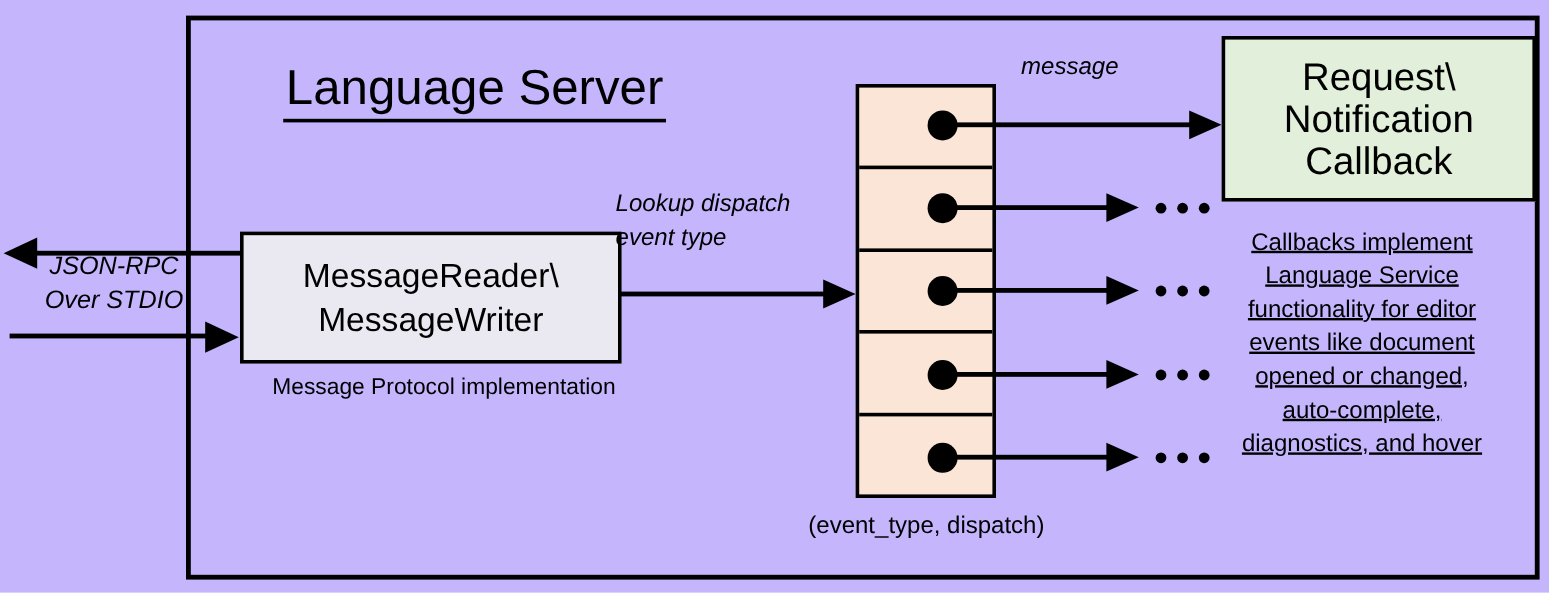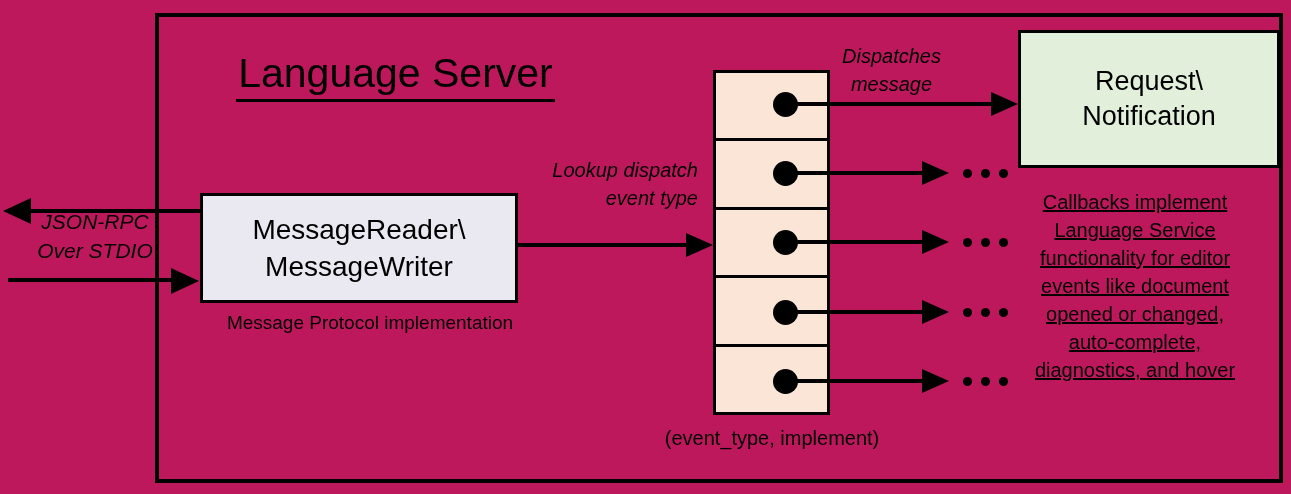--- a/index.html
+++ b/index.html
@@ -1,21 +1,21 @@
 <!DOCTYPE html>
 <html><head>
 <meta charset="utf-8">
 <style>
   * { margin: 0; padding: 0; box-sizing: border-box; }
   html, body { background: #ffffff; }
   .canvas {
     position: relative;
     width: 1291px;
     height: 494px;
-    background: #be185d;
+    background: #c4b5fd;
     font-family: "Liberation Sans", sans-serif;
     color: #000000;
     overflow: hidden;
   }
   .abs { position: absolute; }
 
   
   .outer-box {
     left: 155px; top: 13px; width: 1128px; height: 470px;
     border: 4px solid #000;
@@ -61,21 +61,21 @@
     font-size: 28px; line-height: 37px; text-align: right;
   }
   .message-caption {
     left: 190px; top: 309px; width: 360px;
     font-size: 19px; line-height: 27px; text-align: center;
   }
 
   .lookup-label {
     left: 513px; top: 156px; width: 185px;
     font-style: italic; font-size: 20px; line-height: 28px;
-    text-align: right;
+    text-align: left;
   }
 
   
   .dispatch-map {
     left: 713px; top: 70px; width: 117px; height: 345px;
     background: #FBE5D6;
     border: 3px solid #000;
     display: flex; flex-direction: column;
   }
   .dispatch-cell { flex: 1; border-bottom: 3px solid #000; }
@@ -100,21 +100,21 @@
     font-style: italic; font-size: 20px; line-height: 28px;
     text-align: center;
   }
 
   
   .callback-box {
     left: 1018px; top: 30px; width: 262px; height: 138px;
     background: #E2EFDA;
     border: 3px solid #000;
     display: flex; flex-direction: column; align-items: center; justify-content: center;
-    font-size: 27px; line-height: 35px; text-align: center;
+    font-size: 32px; line-height: 35px; text-align: center;
   }
   .callback-note {
     left: 1003px; top: 188px; width: 264px;
     font-size: 20px; line-height: 28px; text-align: center; text-decoration: underline;
   }
 </style>
 </head>
 <body>
 
 <div class="canvas">
@@ -194,36 +194,36 @@
 
   <div class="abs hline" style="left:785px; top:379px; width:139px;"></div>
   <div class="abs head-right" style="left:922px; top:369px;"></div>
   <div class="abs ellipsis" style="left:963px; top:377px;">
       <i></i>
       <i></i>
       <i></i>
     </div>
 
   <div class="abs dispatches-label">
-    <div>Dispatches</div>
     <div>message</div>
   </div>
 
   <div class="abs callback-box" style="background-color: rgb(226, 239, 218);">
     <div>Request\</div>
     <div>Notification</div>
+    <div>Callback</div>
   </div>
 
   <div class="abs callback-note">
     <div>Callbacks implement</div>
     <div>Language Service</div>
     <div>functionality for editor</div>
     <div>events like document</div>
     <div>opened or changed,</div>
     <div>auto-complete,</div>
     <div>diagnostics, and hover</div>
   </div>
 
   <div class="abs dispatch-caption">
-    <div>(event_type, implement)</div>
+    <div>(event_type, dispatch)</div>
   </div>
 
 </div>
 
 </body></html>

